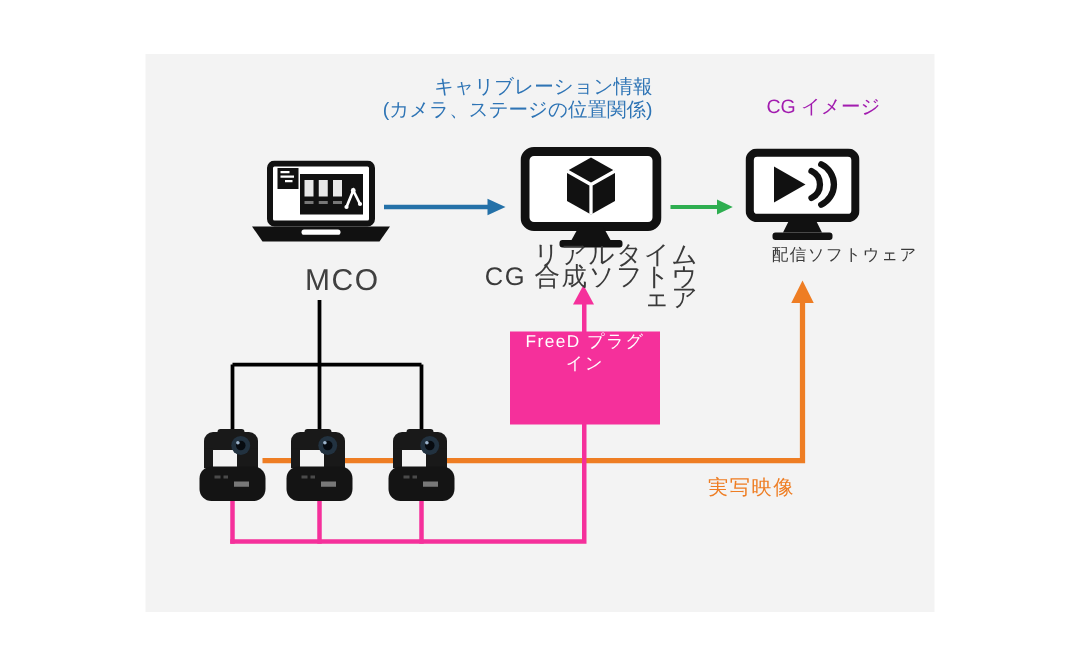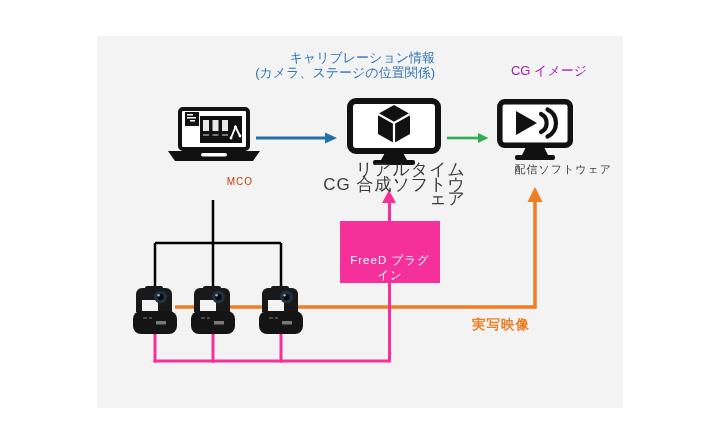--- a/index.html
+++ b/index.html
@@ -5,27 +5,27 @@
   html,body{margin:0;padding:0;background:#ffffff;}
   #canvas{position:relative;width:720px;height:444px;background:#ffffff;overflow:hidden;
           font-family:"Liberation Sans",sans-serif;}
   .abs{position:absolute;}
   .panel{left:97px;top:36px;width:526px;height:372px;background:#f3f3f3;z-index:0;}
   #connectors{left:0;top:0;width:720px;height:444px;z-index:1;pointer-events:none;}
   .icon-wrap{z-index:2;}
   .label{z-index:3;text-align:right;white-space:nowrap;}
   .calib{left:190px;top:50px;width:245px;font-size:13px;line-height:15px;color:#2E74B5;}
   .cgimg{left:477px;top:62px;width:110px;font-size:13px;color:#a21caf;}
-  .mco{left:173px;top:176px;width:80px;font-size:10px;color:#c2410c;letter-spacing:1px;}
+  .mco{left:173px;top:176px;width:80px;font-size:20px;color:#404040;letter-spacing:1px;}
   .rtcg{left:322px;top:163px;width:144px;font-size:17px;line-height:14.5px;color:#3a3a3a;letter-spacing:1px;white-space:normal;}
   .bcast{left:472px;top:162px;width:140px;font-size:11px;color:#3a3a3a;letter-spacing:1px;}
-  .live{left:460px;top:316px;width:70px;font-size:13.5px;color:#EE7D23;font-weight:700;letter-spacing:1px;}
+  .live{left:460px;top:316px;width:70px;font-size:13.5px;color:#EE7D23;font-weight:400;letter-spacing:1px;}
   .proto{left:131px;top:380px;font-size:13.5px;color:#F5309B;letter-spacing:1px;text-align:left;}
   .plugin-box{left:340px;top:221px;width:100px;height:62px;background:#F5309B;color:#ffffff;
-              display:flex;align-items:flex-end;justify-content:center;text-align:center;
+              display:flex;align-items:flex-start;justify-content:center;text-align:center;
               font-size:11.5px;line-height:15px;letter-spacing:1px;padding:0 8px;box-sizing:border-box;z-index:2;}
   svg{display:block;}
 </style>
 </head>
 <body>
 
 <div id="canvas">
 
   <div class="abs panel"></div>
 

